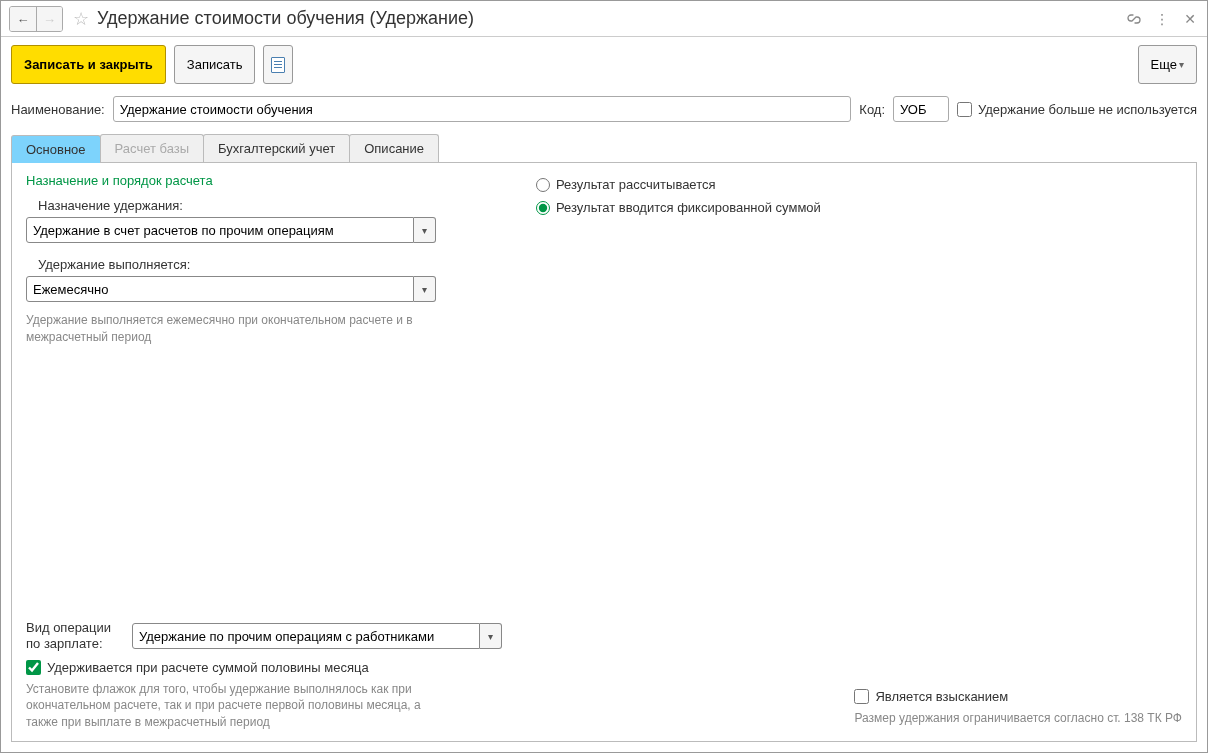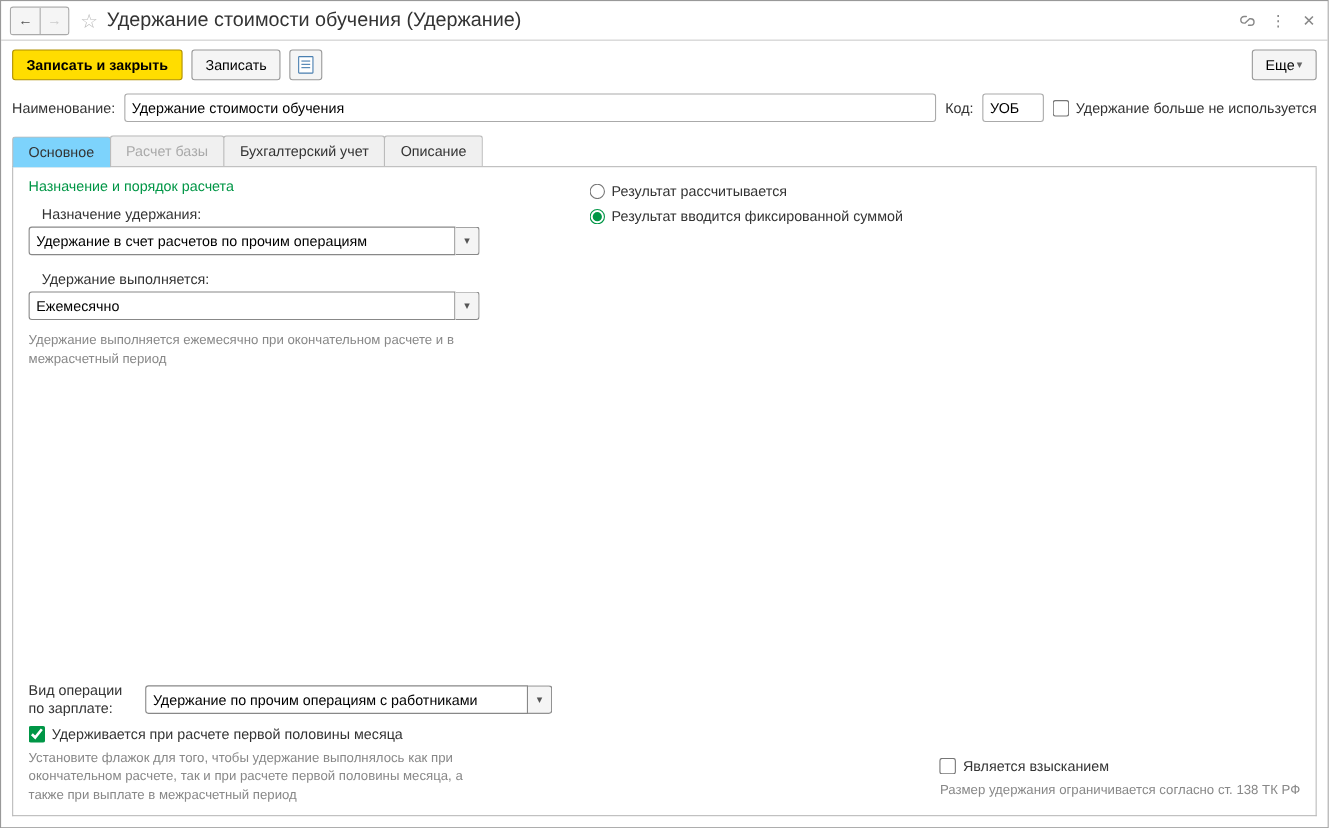--- a/index.html
+++ b/index.html
@@ -8,21 +8,21 @@
 .titlebar { display: flex; align-items: center; padding: 4px 8px; border-bottom: 1px solid #ccc; height: 36px; }
 .nav-btns { display: flex; border: 1px solid #aaa; border-radius: 3px; overflow: hidden; margin-right: 8px; }
 .nav-btn { width: 26px; height: 24px; display: flex; align-items: center; justify-content: center; background: #f5f5f5; cursor: pointer; font-size: 13px; color: #555; }
 .nav-btn + .nav-btn { border-left: 1px solid #aaa; }
 .nav-btn.disabled { color: #ccc; }
 .star-icon { width: 20px; height: 20px; margin-right: 6px; color: #bbb; display: flex; align-items: center; justify-content: center; font-size: 18px; }
 .title-text { font-size: 18px; color: #333; flex: 1; }
 .title-actions { display: flex; gap: 10px; align-items: center; }
 .title-act { width: 18px; height: 18px; display: flex; align-items: center; justify-content: center; color: #888; cursor: pointer; font-size: 14px; }
 .toolbar { display: flex; align-items: center; padding: 8px 10px; gap: 8px; }
-.btn { border: 1px solid #999; border-radius: 3px; padding: 5px 12px; background: #f5f5f5; cursor: pointer; font-size: 13px; height: 28px; display: flex; align-items: center; }
+.btn { border: 1px solid #999; border-radius: 3px; padding: 5px 12px; background: #f5f5f5; cursor: pointer; font-size: 13px; height: 39px; display: flex; align-items: center; }
 .btn-primary { background: #ffdd00; border-color: #b09000; font-weight: bold; }
 .btn-icon { width: 30px; justify-content: center; padding: 5px; }
 .toolbar-spacer { flex: 1; }
 .btn-more::after { content: " ▾"; font-size: 10px; color: #666; margin-left: 2px;}
 .form-row { display: flex; align-items: center; padding: 4px 10px; gap: 8px; }
 .label { color: #333; }
 .input-text { border: 1px solid #aaa; border-radius: 3px; padding: 4px 6px; height: 26px; font-size: 13px; }
 .input-name { flex: 1; min-width: 0; }
 .input-code { width: 56px; }
 .checkbox-wrap { display: flex; align-items: center; gap: 6px; }
@@ -122,21 +122,21 @@
       <div class="bottom-left">
         <div class="salary-row">
           <div class="salary-label">Вид операции по зарплате:</div>
           <div class="select-wrap" style="width:370px;margin-bottom:0;">
             <input value="Удержание по прочим операциям с работниками" style="">
             <div class="select-btn">▾</div>
           </div>
         </div>
         <label class="checkbox-wrap" style="margin:6px 0;">
           <input type="checkbox" checked="" class="chk-green" style="">
-          <span>Удерживается при расчете первой половины месяца</span>
+          <span>Удерживается при расчете суммой половины месяца</span>
         </label>
         <div class="hint">Установите флажок для того, чтобы удержание выполнялось как при окончательном расчете, так и при расчете первой половины месяца, а также при выплате в межрасчетный период</div>
       </div>
     </div>
 
     <div class="col col-right">
       <label class="radio-wrap">
         <input type="radio" name="calc" style="">
         <span>Результат рассчитывается</span>
       </label>

